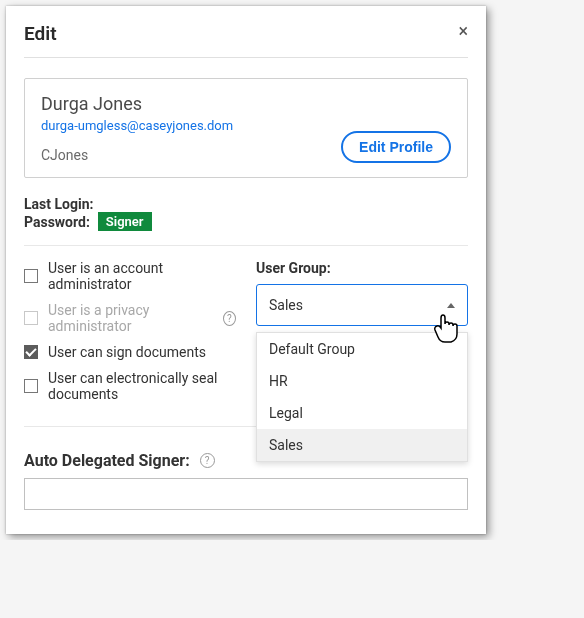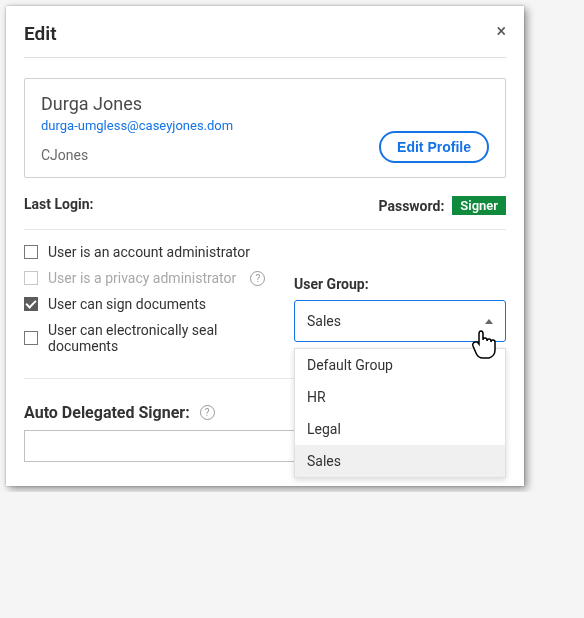--- a/index.html
+++ b/index.html
@@ -1,42 +1,42 @@
 <!DOCTYPE html>
 <html><head>
 <meta charset="utf-8">
 <style>
 * { box-sizing: border-box; margin: 0; padding: 0; }
 body { font-family: -apple-system, BlinkMacSystemFont, "Segoe UI", Roboto, Arial, sans-serif; background: #f5f5f5; padding: 6px; }
-.dialog { width: 518px; background: #fff; box-shadow: 3px 3px 8px rgba(0,0,0,0.4), 0 0 2px rgba(0,0,0,0.3); padding: 16px 18px 24px 18px; position: relative; }
+.dialog { width: 480px; background: #fff; box-shadow: 3px 3px 8px rgba(0,0,0,0.4), 0 0 2px rgba(0,0,0,0.3); padding: 16px 18px 24px 18px; position: relative; }
 .header { display: flex; justify-content: space-between; align-items: flex-start; border-bottom: 1px solid #e0e0e0; padding-bottom: 12px; margin-bottom: 20px; }
 .header h1 { font-size: 19px; font-weight: 600; color: #2a2a2a; }
 .close { font-size: 18px; color: #555; cursor: pointer; line-height: 1; }
 .profile-card { border: 1px solid #d0d0d0; border-radius: 2px; padding: 14px 16px; margin-bottom: 18px; position: relative; }
 .profile-name { font-size: 18px; color: #4a4a4a; margin-bottom: 4px; }
 .profile-email { font-size: 13px; color: #1473e6; margin-bottom: 14px; }
 .profile-username { font-size: 14px; color: #6a6a6a; }
 .edit-profile-btn { position: absolute; right: 16px; bottom: 14px; border: 2px solid #1473e6; background: #fff; color: #1473e6; border-radius: 18px; padding: 6px 16px; font-size: 14px; font-weight: 600; cursor: pointer; }
-.row { display: flex; margin-bottom: 10px; font-size: 14px; }
+.row { display: flex; margin-bottom: 10px; font-size: 14px; flex-direction: column; }
 .label { font-weight: 700; color: #333; }
 .ll { flex: 1; }
 .pw-row { display: flex; gap: 8px; align-items: center; }
 .badge { background: #108a3d; color: #fff; padding: 2px 8px; font-size: 13px; font-weight: 600; }
 .status-val { color: #555; margin-left: 4px; font-weight: 400; }
 .divider { border: none; border-top: 1px solid #e8e8e8; margin: 14px 0; }
 .perm-section { display: flex; gap: 20px; }
 .perms { flex: 1; }
 .check-row { display: flex; align-items: center; gap: 10px; margin-bottom: 10px; font-size: 14px; color: #333; }
 .check-row.disabled { color: #a8a8a8; }
 .chk { width: 14px; height: 14px; border: 1.5px solid #767676; background: #fff; display: inline-flex; align-items: center; justify-content: center; flex-shrink: 0; cursor: pointer; }
 .chk.checked { background: #5c5c5c; border-color: #5c5c5c; }
 .chk.checked::after { content: ""; width: 4px; height: 8px; border: solid #fff; border-width: 0 2px 2px 0; transform: rotate(45deg); margin-top: -2px; }
 .chk.disabled { border-color: #c8c8c8; cursor: default; }
 .help-icon { display: inline-flex; width: 15px; height: 15px; border: 1.5px solid #999; border-radius: 50%; align-items: center; justify-content: center; font-size: 10px; color: #999; margin-left: 4px; cursor: pointer; }
-.group-side { width: 212px; position: relative; margin-top: 32px; }
+.group-side { width: 212px; position: relative; }
 .group-label { font-weight: 700; font-size: 14px; color: #333; margin-bottom: 8px; }
 .select-box { border: 1.5px solid #1473e6; border-radius: 3px; padding: 10px 12px; font-size: 14px; color: #333; display: flex; justify-content: space-between; align-items: center; cursor: pointer; height: 42px; }
 .caret-up { width: 0; height: 0; border-left: 4px solid transparent; border-right: 4px solid transparent; border-bottom: 5px solid #666; }
 .dropdown { position: absolute; top: 72px; left: 0; right: 0; background: #fff; border: 1px solid #e0e0e0; box-shadow: 0 2px 6px rgba(0,0,0,0.15); z-index: 5; }
 .dropdown-item { padding: 8px 12px; font-size: 14px; color: #333; cursor: pointer; }
 .dropdown-item.selected { background: #f0f0f0; }
 .cursor-hand { position: absolute; top: 50px; right: 6px; z-index: 10; pointer-events: none; }
 .auto-row { display: flex; align-items: center; gap: 6px; margin-bottom: 8px; margin-top: 24px; }
 .auto-input { width: 100%; border: 1px solid #c0c0c0; padding: 8px; font-size: 14px; height: 32px; }
 .footer { display: flex; justify-content: flex-end; gap: 10px; margin-top: 24px; }

